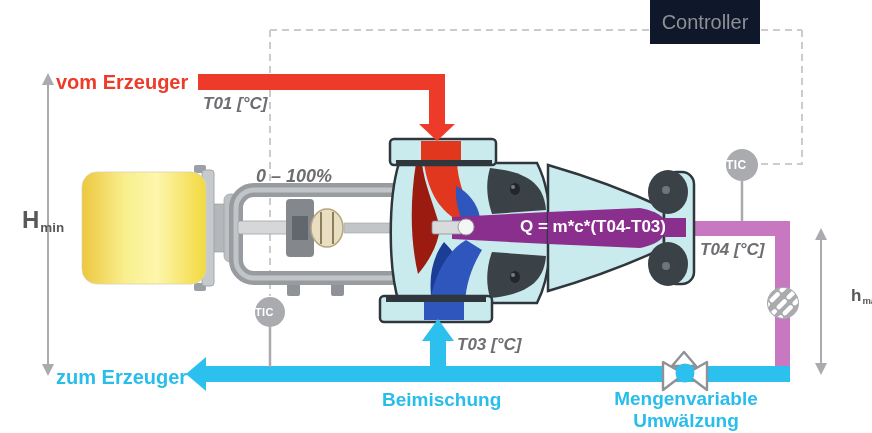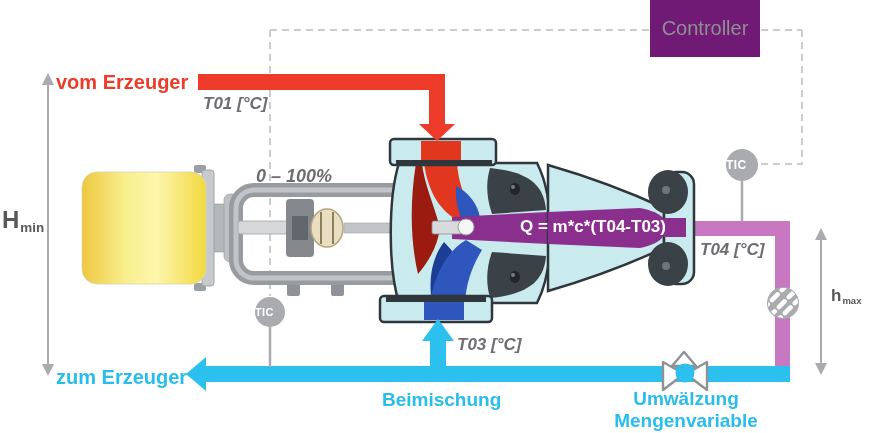--- a/index.html
+++ b/index.html
@@ -6,25 +6,25 @@
   .canvas{
     position:relative;width:872px;height:433px;background:#ffffff;overflow:hidden;
     font-family:"Liberation Sans", sans-serif;
   }
   .canvas svg{position:absolute;left:0;top:0;}
   .lbl{position:absolute;white-space:nowrap;line-height:1;}
   .lbl-red{color:#EE3A28;font-weight:bold;font-size:20px;}
   .lbl-cyan{color:#29BDEB;font-weight:bold;font-size:20px;}
   .lbl-cyan-sm{color:#29BDEB;font-weight:bold;font-size:19px;}
   .lbl-gray{color:#6D6E71;font-weight:bold;font-size:17px;font-style:italic;}
-  .lbl-dark{color:#57585A;font-weight:bold;}
+  .lbl-dark{color:#57585A;font-weight:bold;margin-left:20px;}
   .sub{font-size:0.56em;vertical-align:-0.28em;margin-left:1px;}
   .controller-box{
-    position:absolute;left:650px;top:0px;width:110px;height:57px;
-    background:#701a75;display:flex;align-items:center;justify-content:center;
+    position:absolute;left:650px;top:0px;width:110px;height:44px;
+    background:#0f172a;display:flex;align-items:center;justify-content:center;
     color:#8E9093;font-size:20px;font-weight:400;
   }
   .tic-badge{
     position:absolute;border-radius:50%;background:#A9ABAE;color:#ffffff;
     display:flex;align-items:center;justify-content:flex-start;
     font-weight:bold;letter-spacing:0.4px;
   }
   .tic-right{left:726px;top:149px;width:32px;height:32px;font-size:12px;}
   .tic-left{left:255px;top:297px;width:30px;height:30px;font-size:11px;}
   .formula{
@@ -211,17 +211,17 @@
     <span>h</span><span class="sub">max</span>
   </div>
 
   <div class="lbl lbl-gray" style="left:457px;top:336px;">T03 [°C]</div>
 
   <div class="lbl lbl-cyan-sm" style="left:382px;top:390px;">Beimischung</div>
 
   <div class="lbl lbl-cyan" style="left:56px;top:367px;">zum Erzeuger</div>
 
   <div class="meng">
+    <div>Mengenvariable</div>
     <div>Umwälzung</div>
-    <div>Mengenvariable</div>
   </div>
 
 </div>
 
 </body></html>

